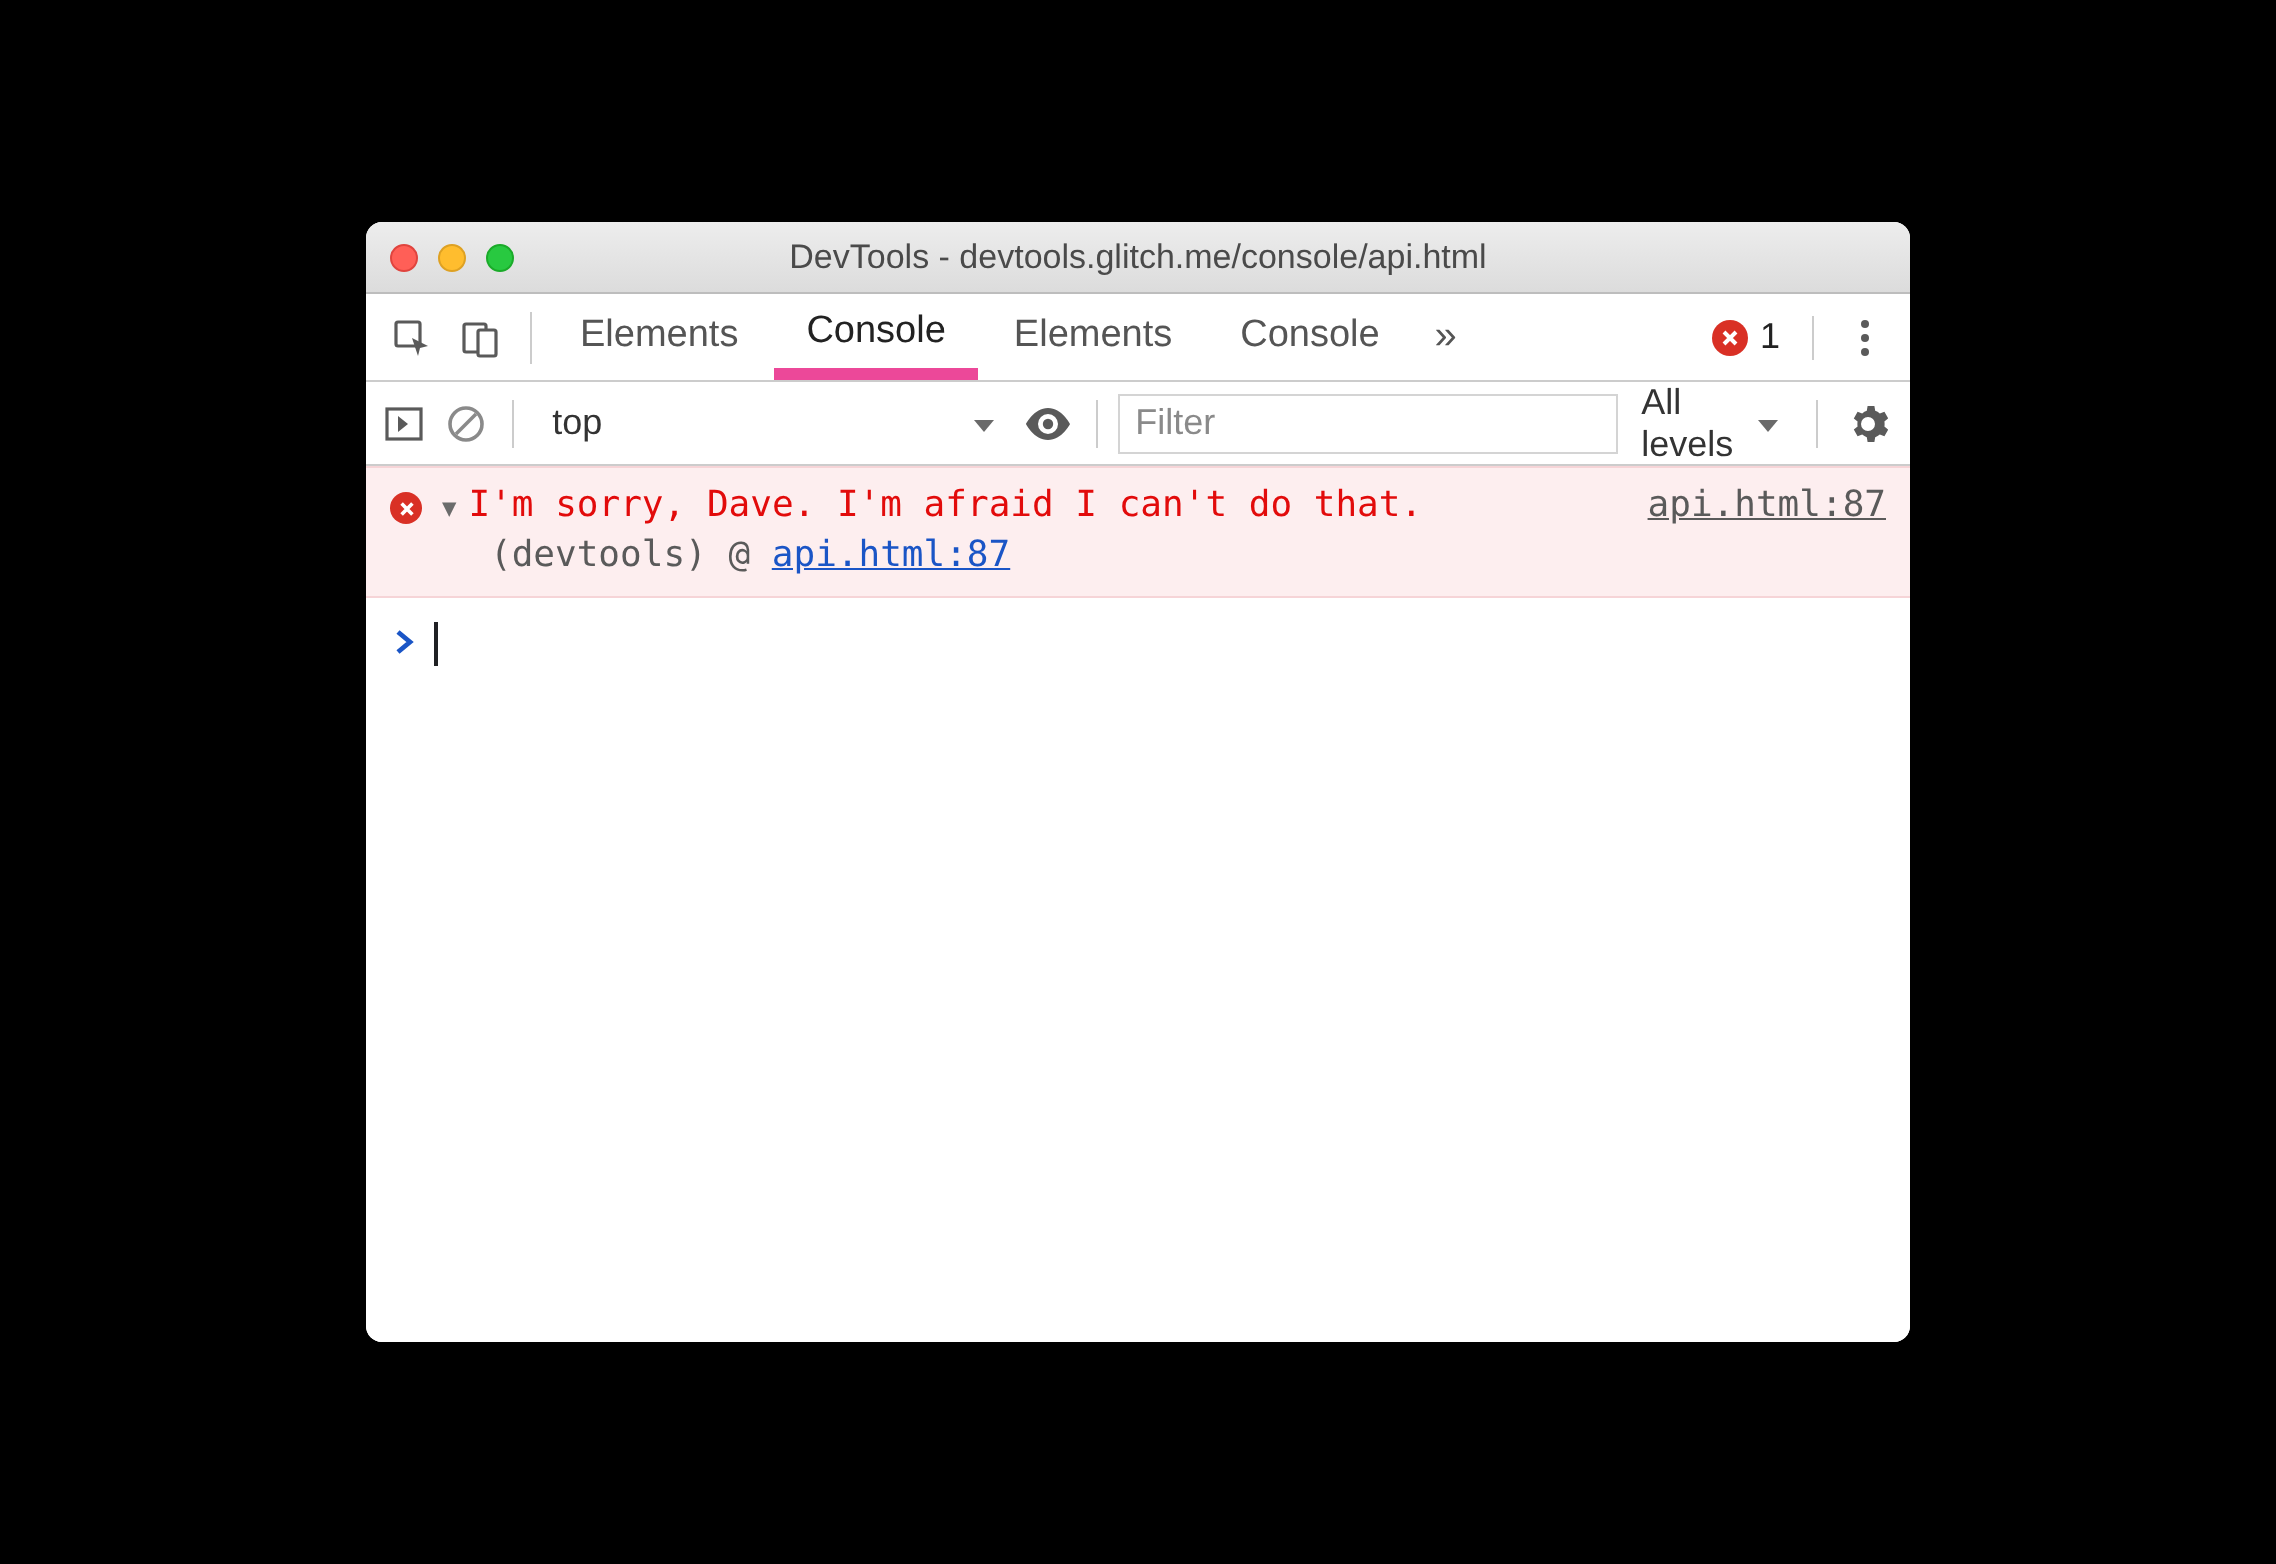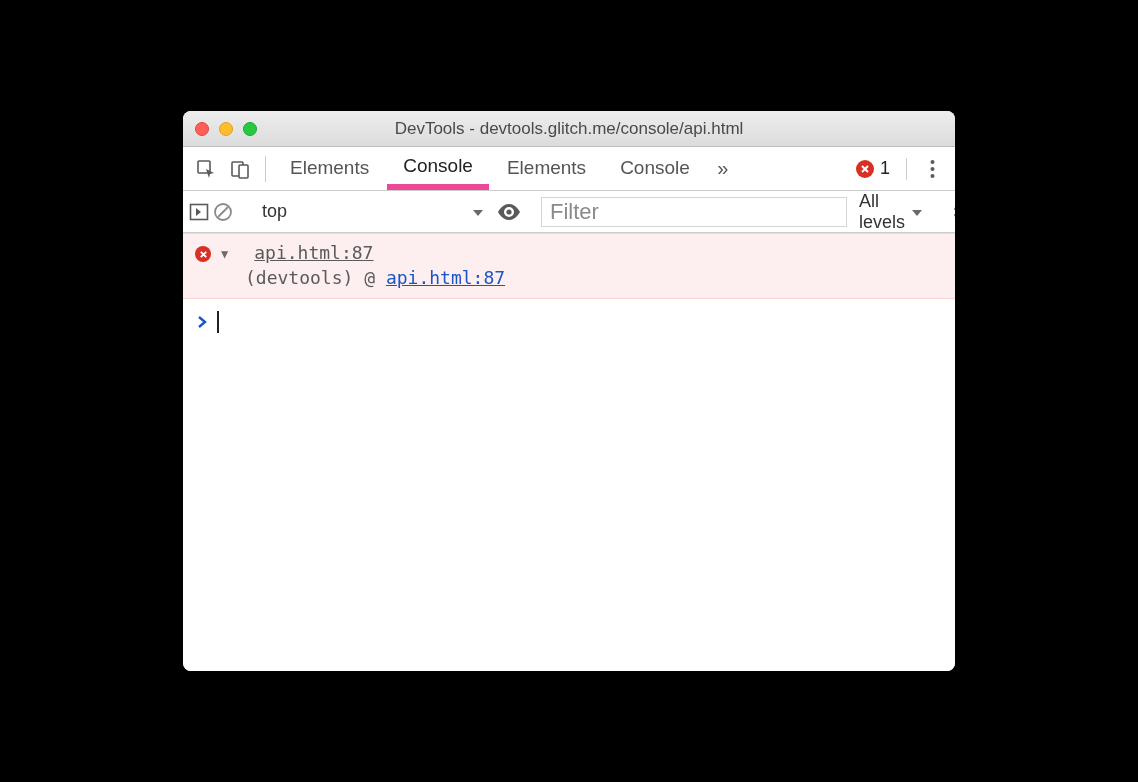--- a/index.html
+++ b/index.html
@@ -82,21 +82,21 @@
       height: 28px;
       border:1px solid transparent;
       display:flex; align-items:center; justify-content:space-between;
       padding:0 8px; font-size:18px; color:#333;
     }
     .context-select .arrow { color:#666; }
     .eye { width:34px; display:flex; align-items:center; justify-content:center;}
     .filter-input {
       flex: 0 0 170px;
       height:30px; border:1px solid #d4d4d4; background:#fff;
-      font-size:22px; padding:0 8px; color:#000000;
+      font-size:18px; padding:0 8px; color:#000000;
       outline:none;
     }
     .filter-input::placeholder { color:#8a8a8a; }
     .levels {
       display:flex; align-items:center; gap:6px; font-size:18px; color:#333;
       padding:0 8px;
     }
     .gear { width:38px; display:flex; align-items:center; justify-content:center; color:#5a5a5a; margin-left:auto;}
 
     .console-body { flex:1; background:#fff; overflow:auto; }
@@ -252,20 +252,21 @@
 
   <div class="console-body">
     <div class="error-entry">
       <div class="error-row1">
         <span class="err-ico">
           <svg viewBox="0 0 10 10">
               <path d="M2 2 L8 8 M8 2 L2 8" stroke="#fff" stroke-width="2"></path>
             </svg>
         </span>
         <span class="disclose">▼</span>
+        <span class="err-msg">I'm sorry, Dave. I'm afraid I can't do that.</span>
         <span class="err-src">api.html:87</span>
       </div>
       <div class="error-row2">
         <span class="at">(devtools) @ </span><span class="linkref">api.html:87</span>
       </div>
     </div>
 
     <div class="prompt-row">
       <span class="prompt-caret">
         <svg width="10" height="14" viewBox="0 0 10 14" fill="none" stroke="#1a55c6" stroke-width="2.4">

